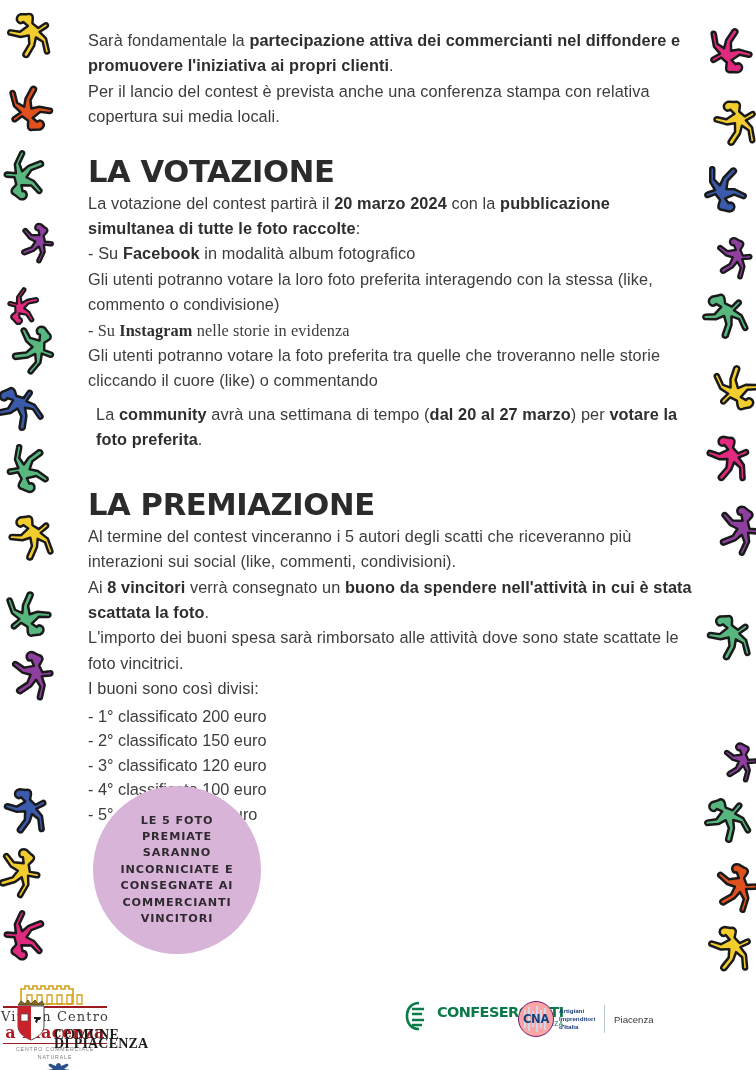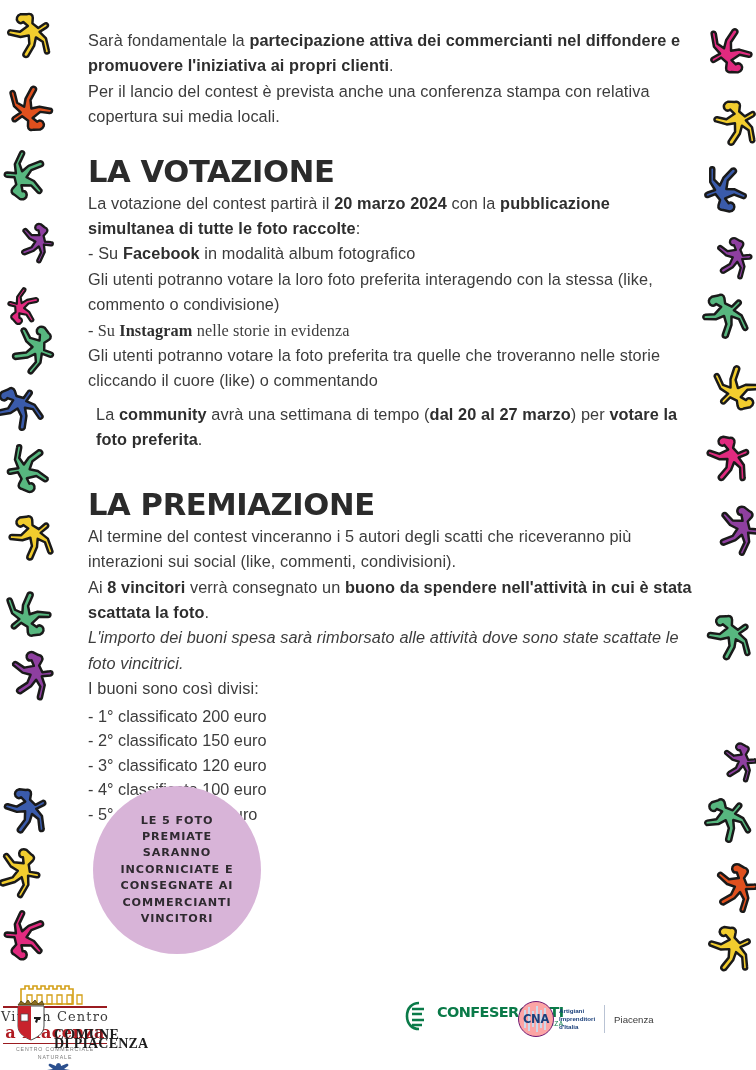--- a/index.html
+++ b/index.html
@@ -327,21 +327,21 @@
   </p>
 
   <div class="block-gap" style="height:27px;"></div>
 
   <h2 class="section-heading">LA PREMIAZIONE</h2>
 
   <p class="para" style="margin:0;">Al termine del contest vinceranno i 5 autori degli scatti che riceveranno più interazioni sui social (like, commenti, condivisioni).</p>
   <p class="para" style="margin:0;">
     <span>Ai </span><b>8 vincitori</b><span> verrà consegnato un </span><b>buono da spendere nell'attività in cui è stata scattata la foto</b><span>.</span>
   </p>
-  <p class="para" style="margin:0;font-style:italic;">L'importo dei buoni spesa sarà rimborsato alle attività dove sono state scattate le foto vincitrici.</p>
+  <p class="para" style="margin:0;">L'importo dei buoni spesa sarà rimborsato alle attività dove sono state scattate le foto vincitrici.</p>
   <p class="para" style="margin:0;">I buoni sono così divisi:</p>
 
   <div style="margin-top:2px;">
     <div class="list-line">- 1° classificato 200 euro</div>
     <div class="list-line">- 2° classificato 150 euro</div>
     <div class="list-line">- 3° classificato 120 euro</div>
     <div class="list-line">- 4° classificato 100 euro</div>
     <div class="list-line">- 5° classificato 80 euro</div>
   </div>
 

